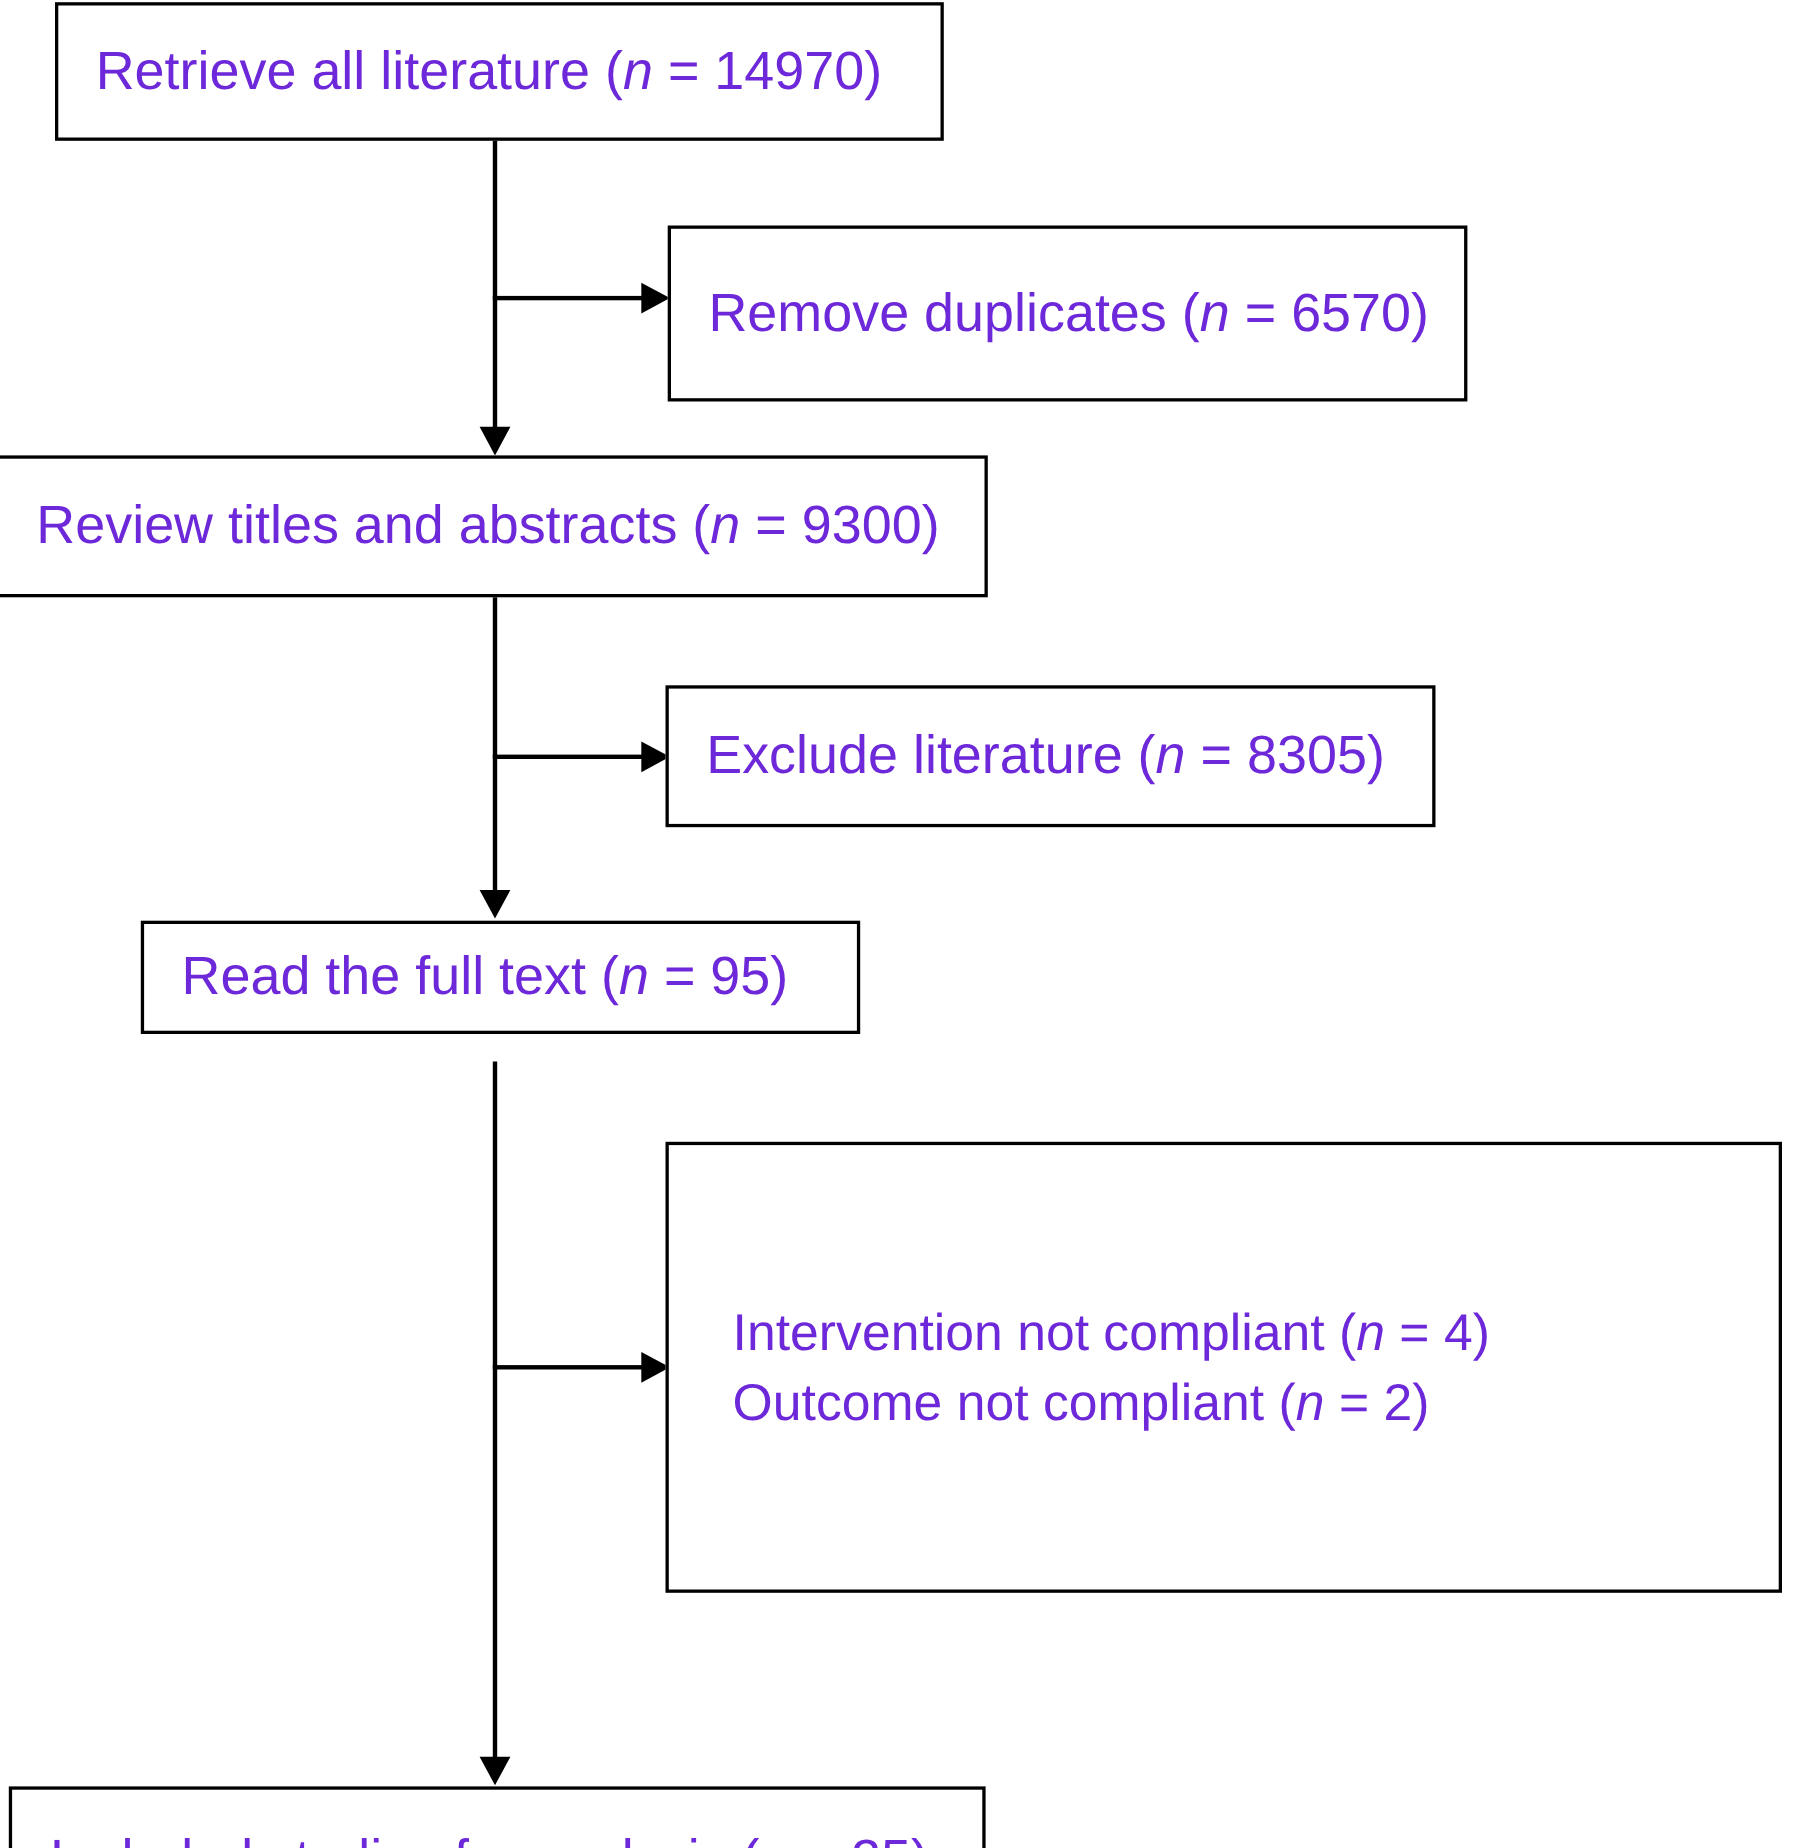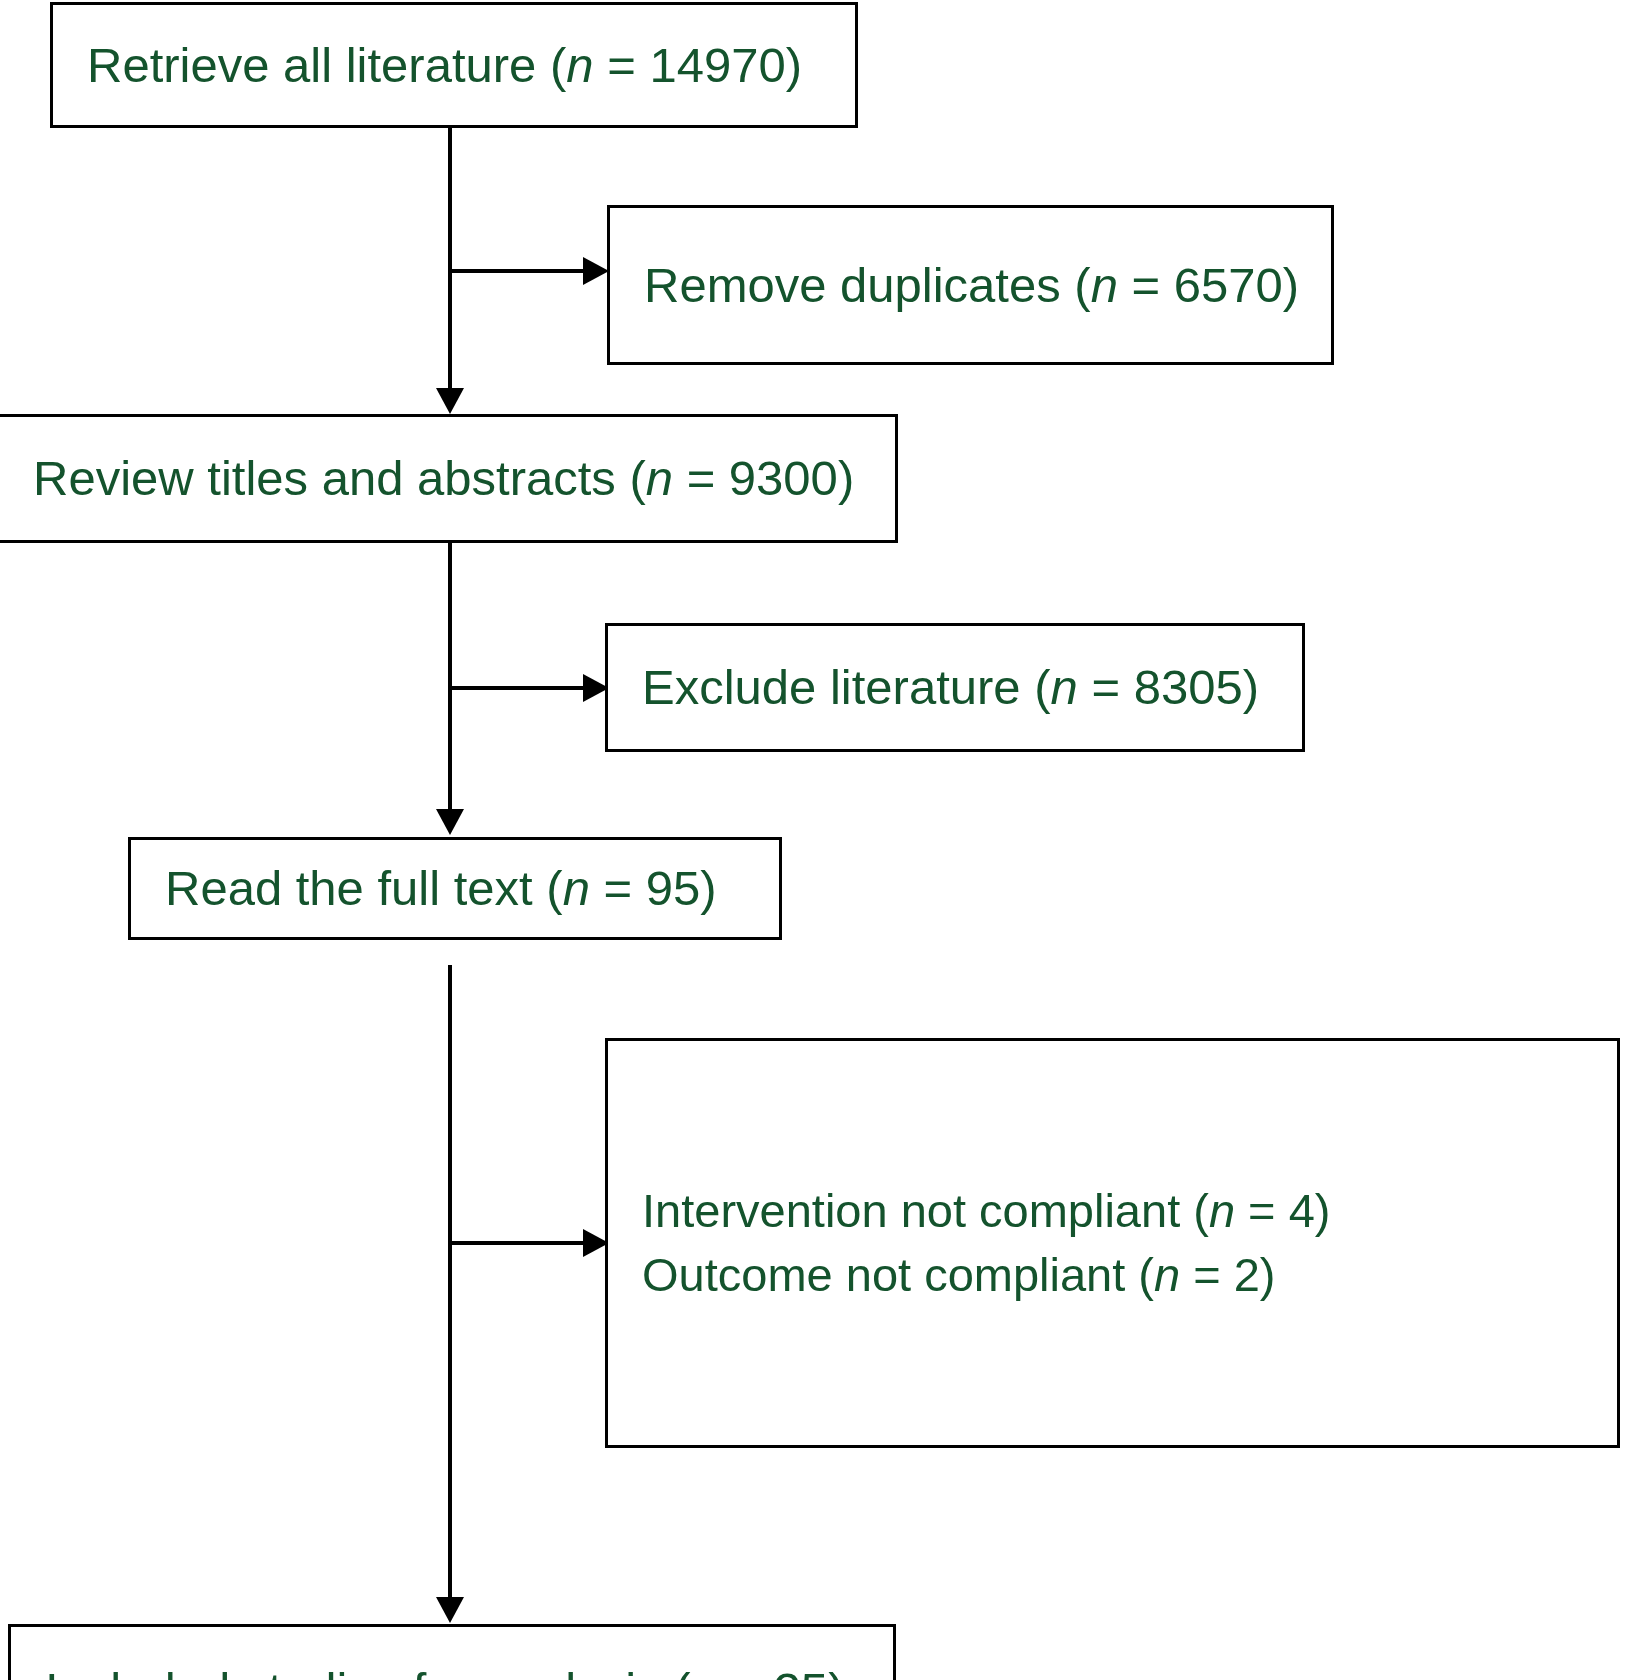--- a/index.html
+++ b/index.html
@@ -21,34 +21,35 @@
     box-sizing: border-box;
     border: 3px solid #000000;
     background: #ffffff;
     display: flex;
     flex-direction: column;
     justify-content: center;
   }
   .node .line {
     font-size: 49px;
     line-height: 1.0;
-    color: #14532d;
+    color: #6d28d9;
     white-space: nowrap;
   }
   .node.single .line {
     padding-left: 34px;
   }
   .node.multi {
     justify-content: center;
     padding-left: 34px;
   }
   .node.multi .line {
     font-size: 47px;
     line-height: 1.36;
     padding: 0;
+    margin-left: 24px;
   }
   em.nvar {
     font-style: italic;
   }
   .connector {
     position: absolute;
     background: #000000;
   }
   .vline {
     width: 4px;

